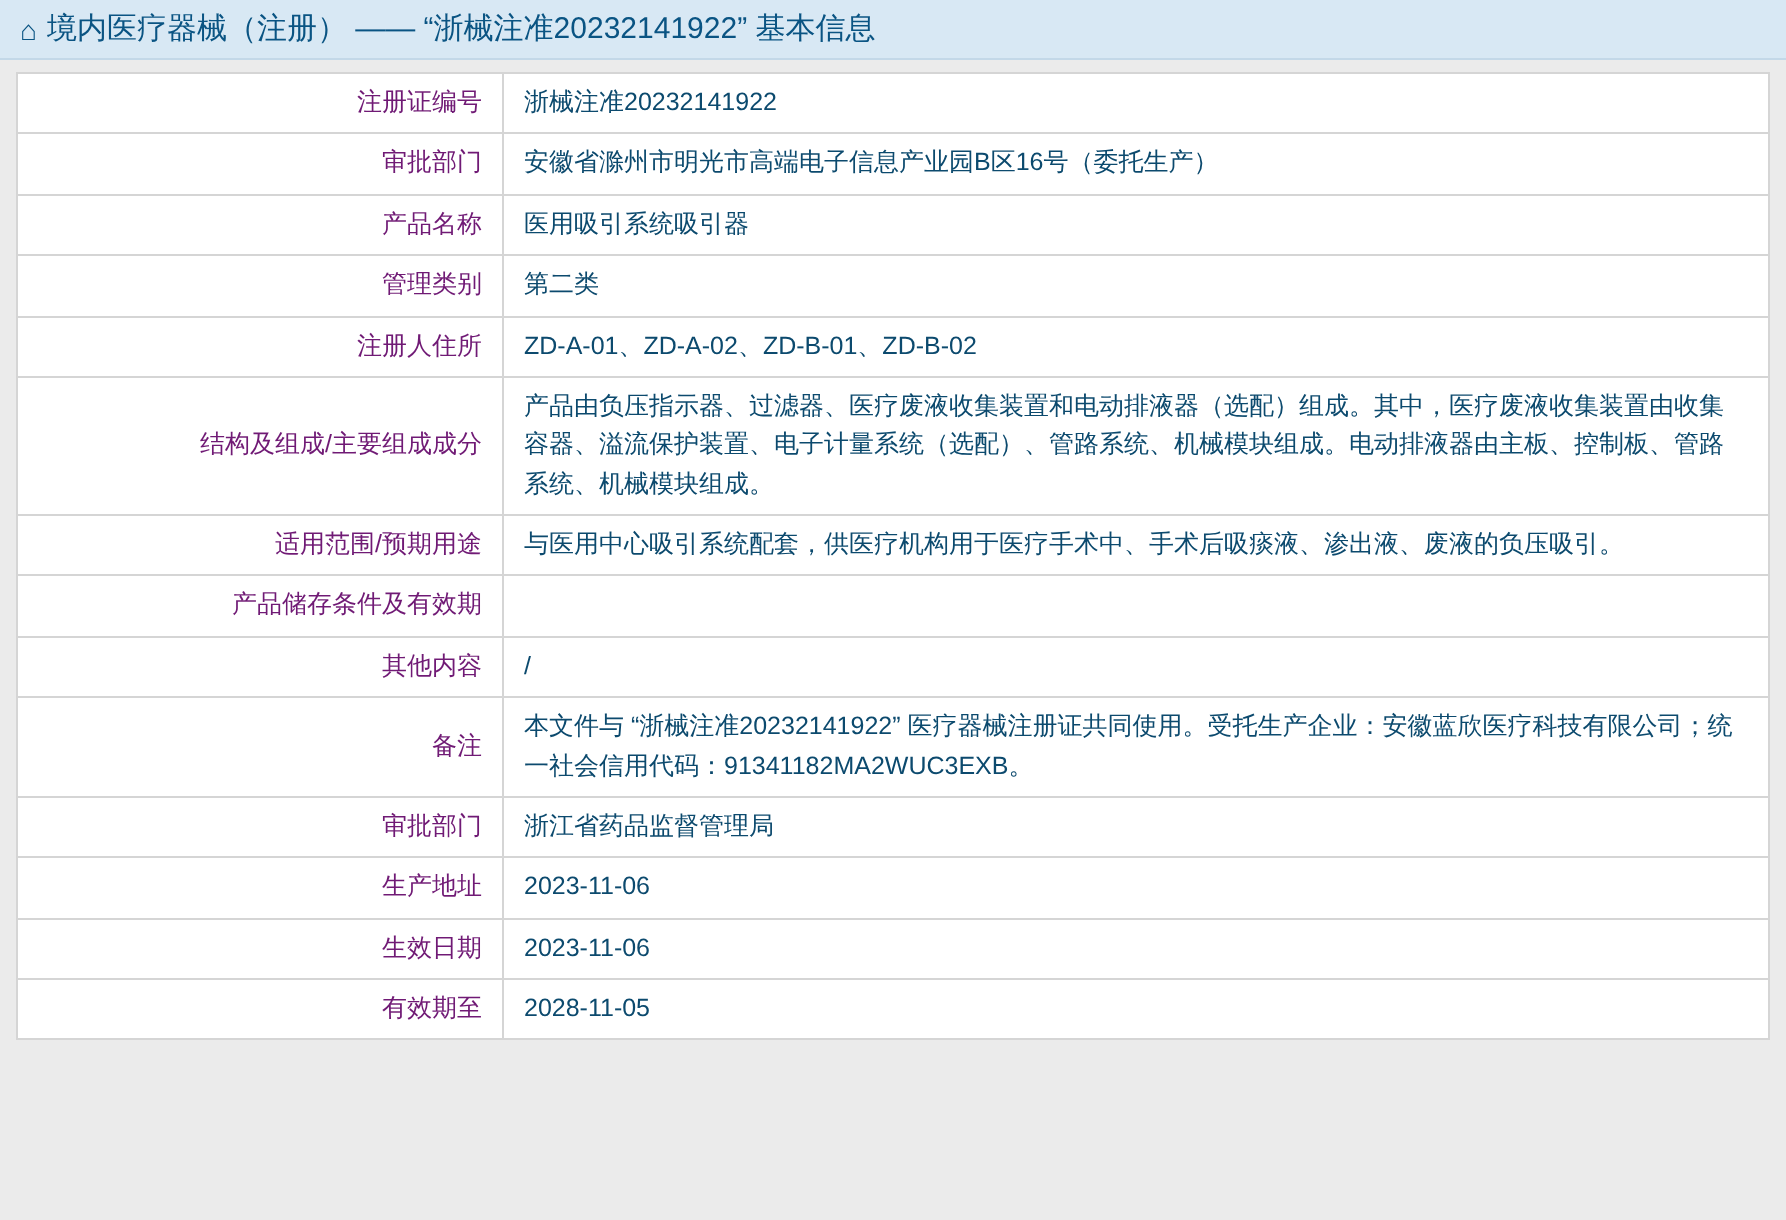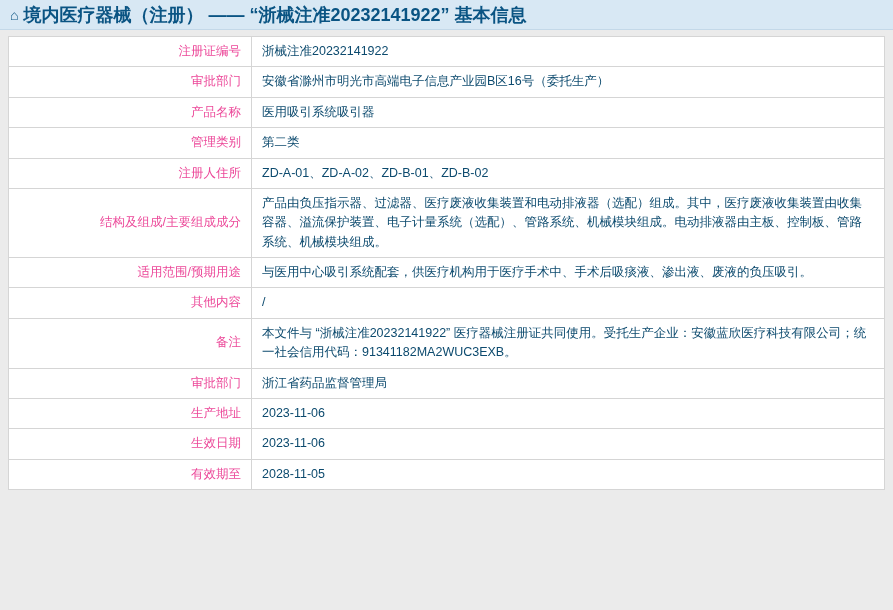--- a/index.html
+++ b/index.html
@@ -22,41 +22,41 @@
     padding: 0 10px;
   }
   .home-icon {
     color: #0a5483;
     font-size: 14px;
     margin-right: 5px;
     line-height: 1;
   }
   .header-title {
     color: #0a5483;
-    font-weight: bold;
-    font-size: 18px;
+    font-weight: normal;
+    font-size: 15px;
   }
   .table-wrap { margin: 6px 8px 0 8px; }
   table {
     border-collapse: collapse;
     width: 100%;
     background: #ffffff;
     table-layout: fixed;
   }
   td {
     border: 1px solid #d5d5d5;
     padding: 5px 10px;
     line-height: 1.55;
     vertical-align: middle;
     word-break: break-all;
   }
   td.label {
     width: 243px;
     text-align: right;
-    color: #ec4899;
+    color: #701a75;
     background: #ffffff;
   }
   td.value {
     text-align: left;
     color: #0c4a6e;
   }
 </style>
 </head>
 <body>
 
@@ -90,20 +90,24 @@
         </tr>
         <tr>
           <td class="label">结构及组成/主要组成成分</td>
           <td class="value">产品由负压指示器、过滤器、医疗废液收集装置和电动排液器（选配）组成。其中，医疗废液收集装置由收集容器、溢流保护装置、电子计量系统（选配）、管路系统、机械模块组成。电动排液器由主板、控制板、管路系统、机械模块组成。</td>
         </tr>
         <tr>
           <td class="label">适用范围/预期用途</td>
           <td class="value">与医用中心吸引系统配套，供医疗机构用于医疗手术中、手术后吸痰液、渗出液、废液的负压吸引。</td>
         </tr>
         <tr>
+          <td class="label">产品储存条件及有效期</td>
+          <td class="value">&nbsp;</td>
+        </tr>
+        <tr>
           <td class="label">其他内容</td>
           <td class="value">/</td>
         </tr>
         <tr>
           <td class="label">备注</td>
           <td class="value">本文件与 “浙械注准20232141922” 医疗器械注册证共同使用。受托生产企业：安徽蓝欣医疗科技有限公司；统一社会信用代码：91341182MA2WUC3EXB。</td>
         </tr>
         <tr>
           <td class="label">审批部门</td>
           <td class="value">浙江省药品监督管理局</td>

